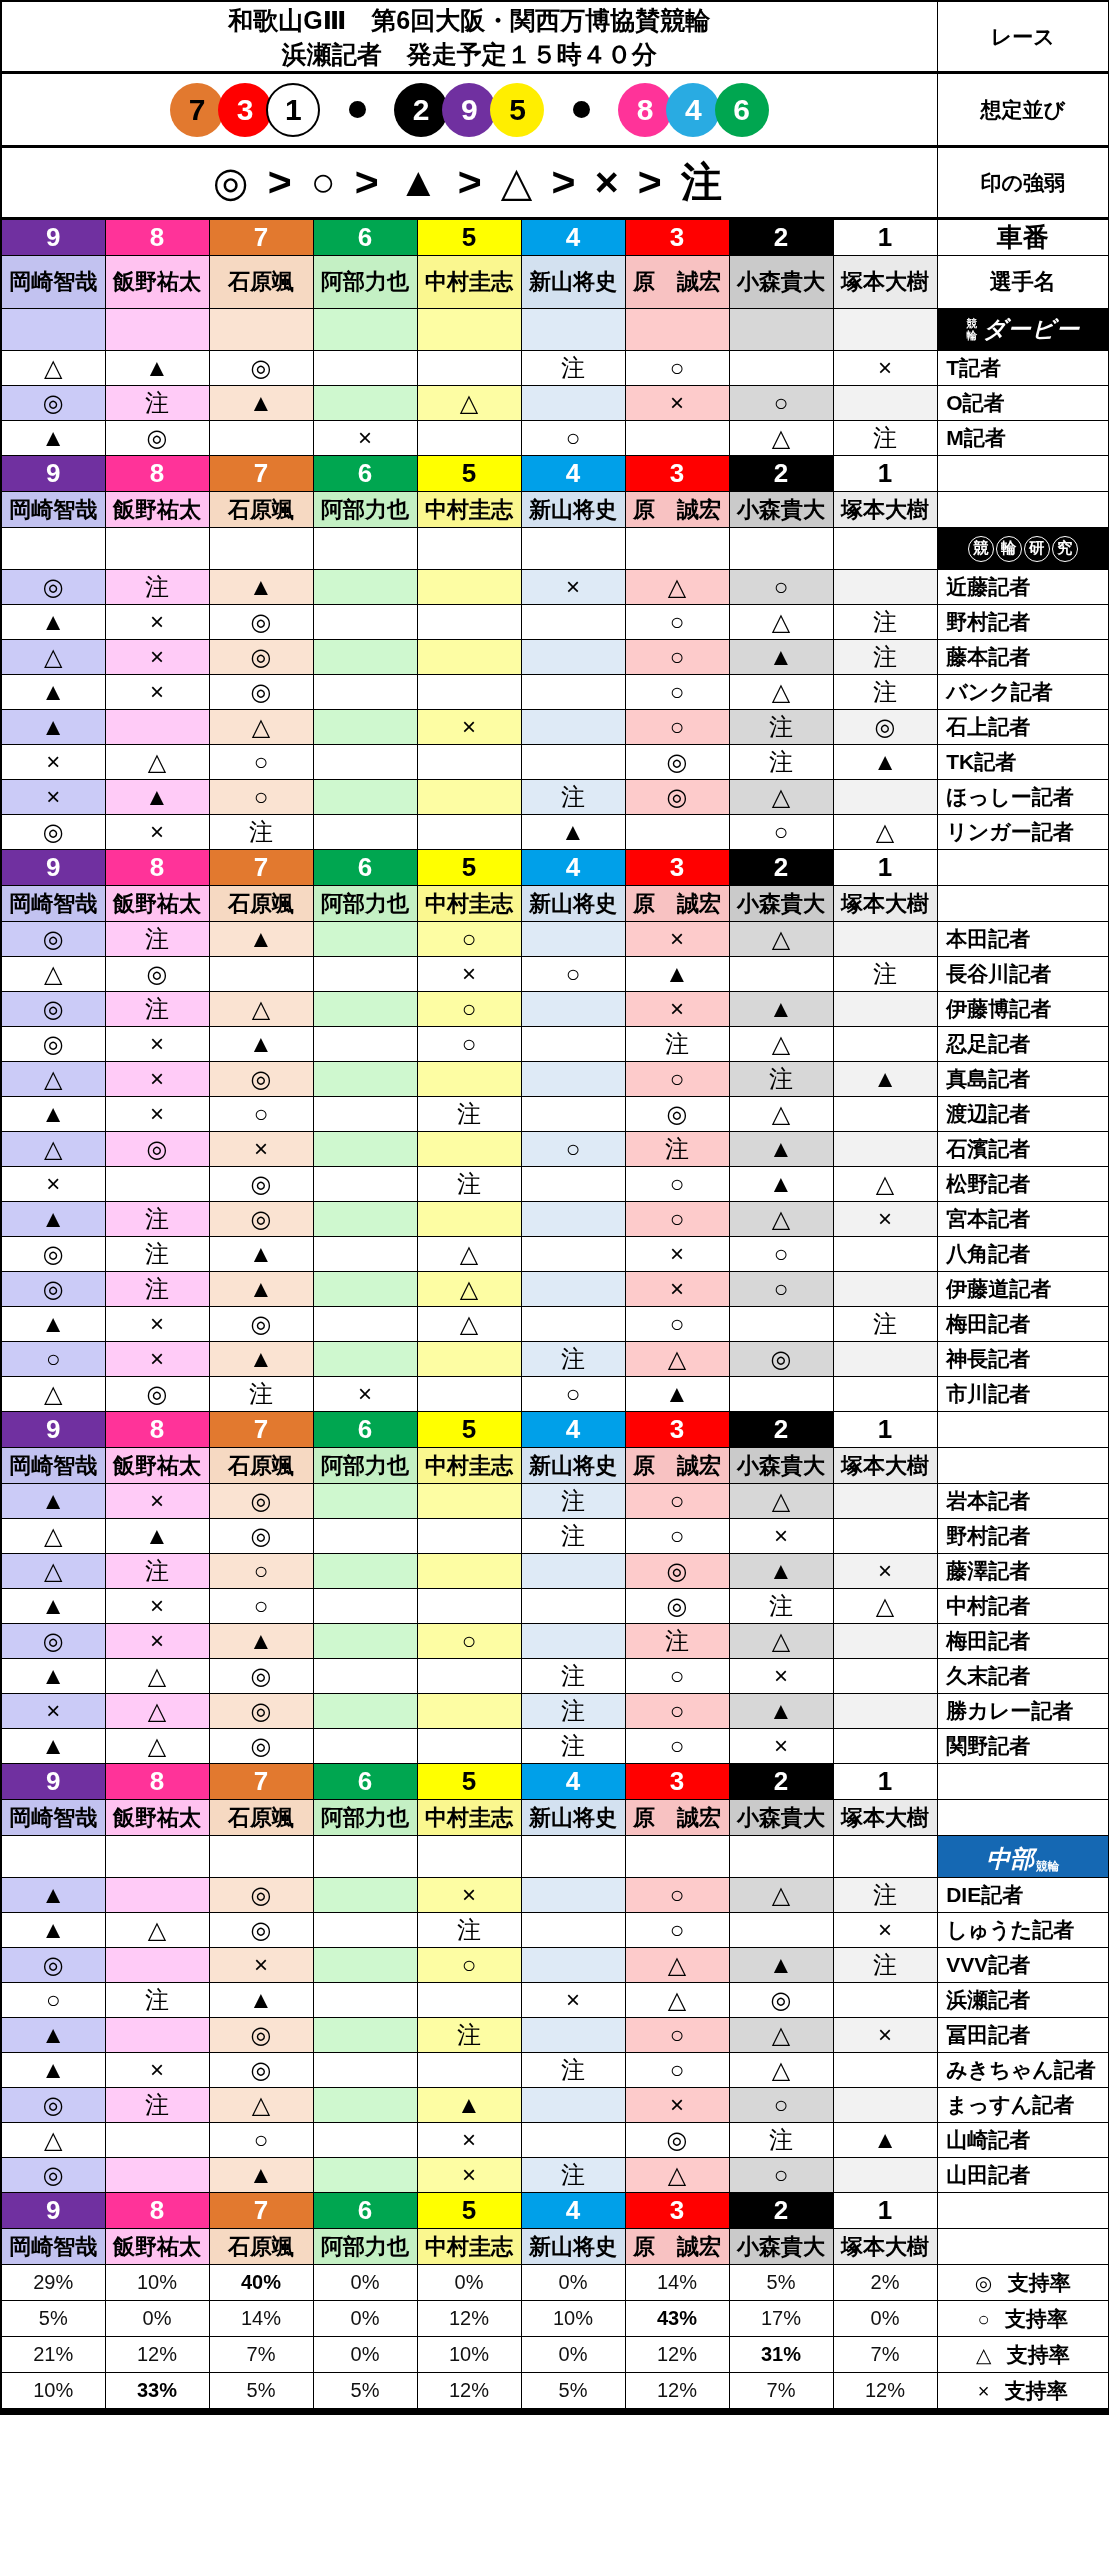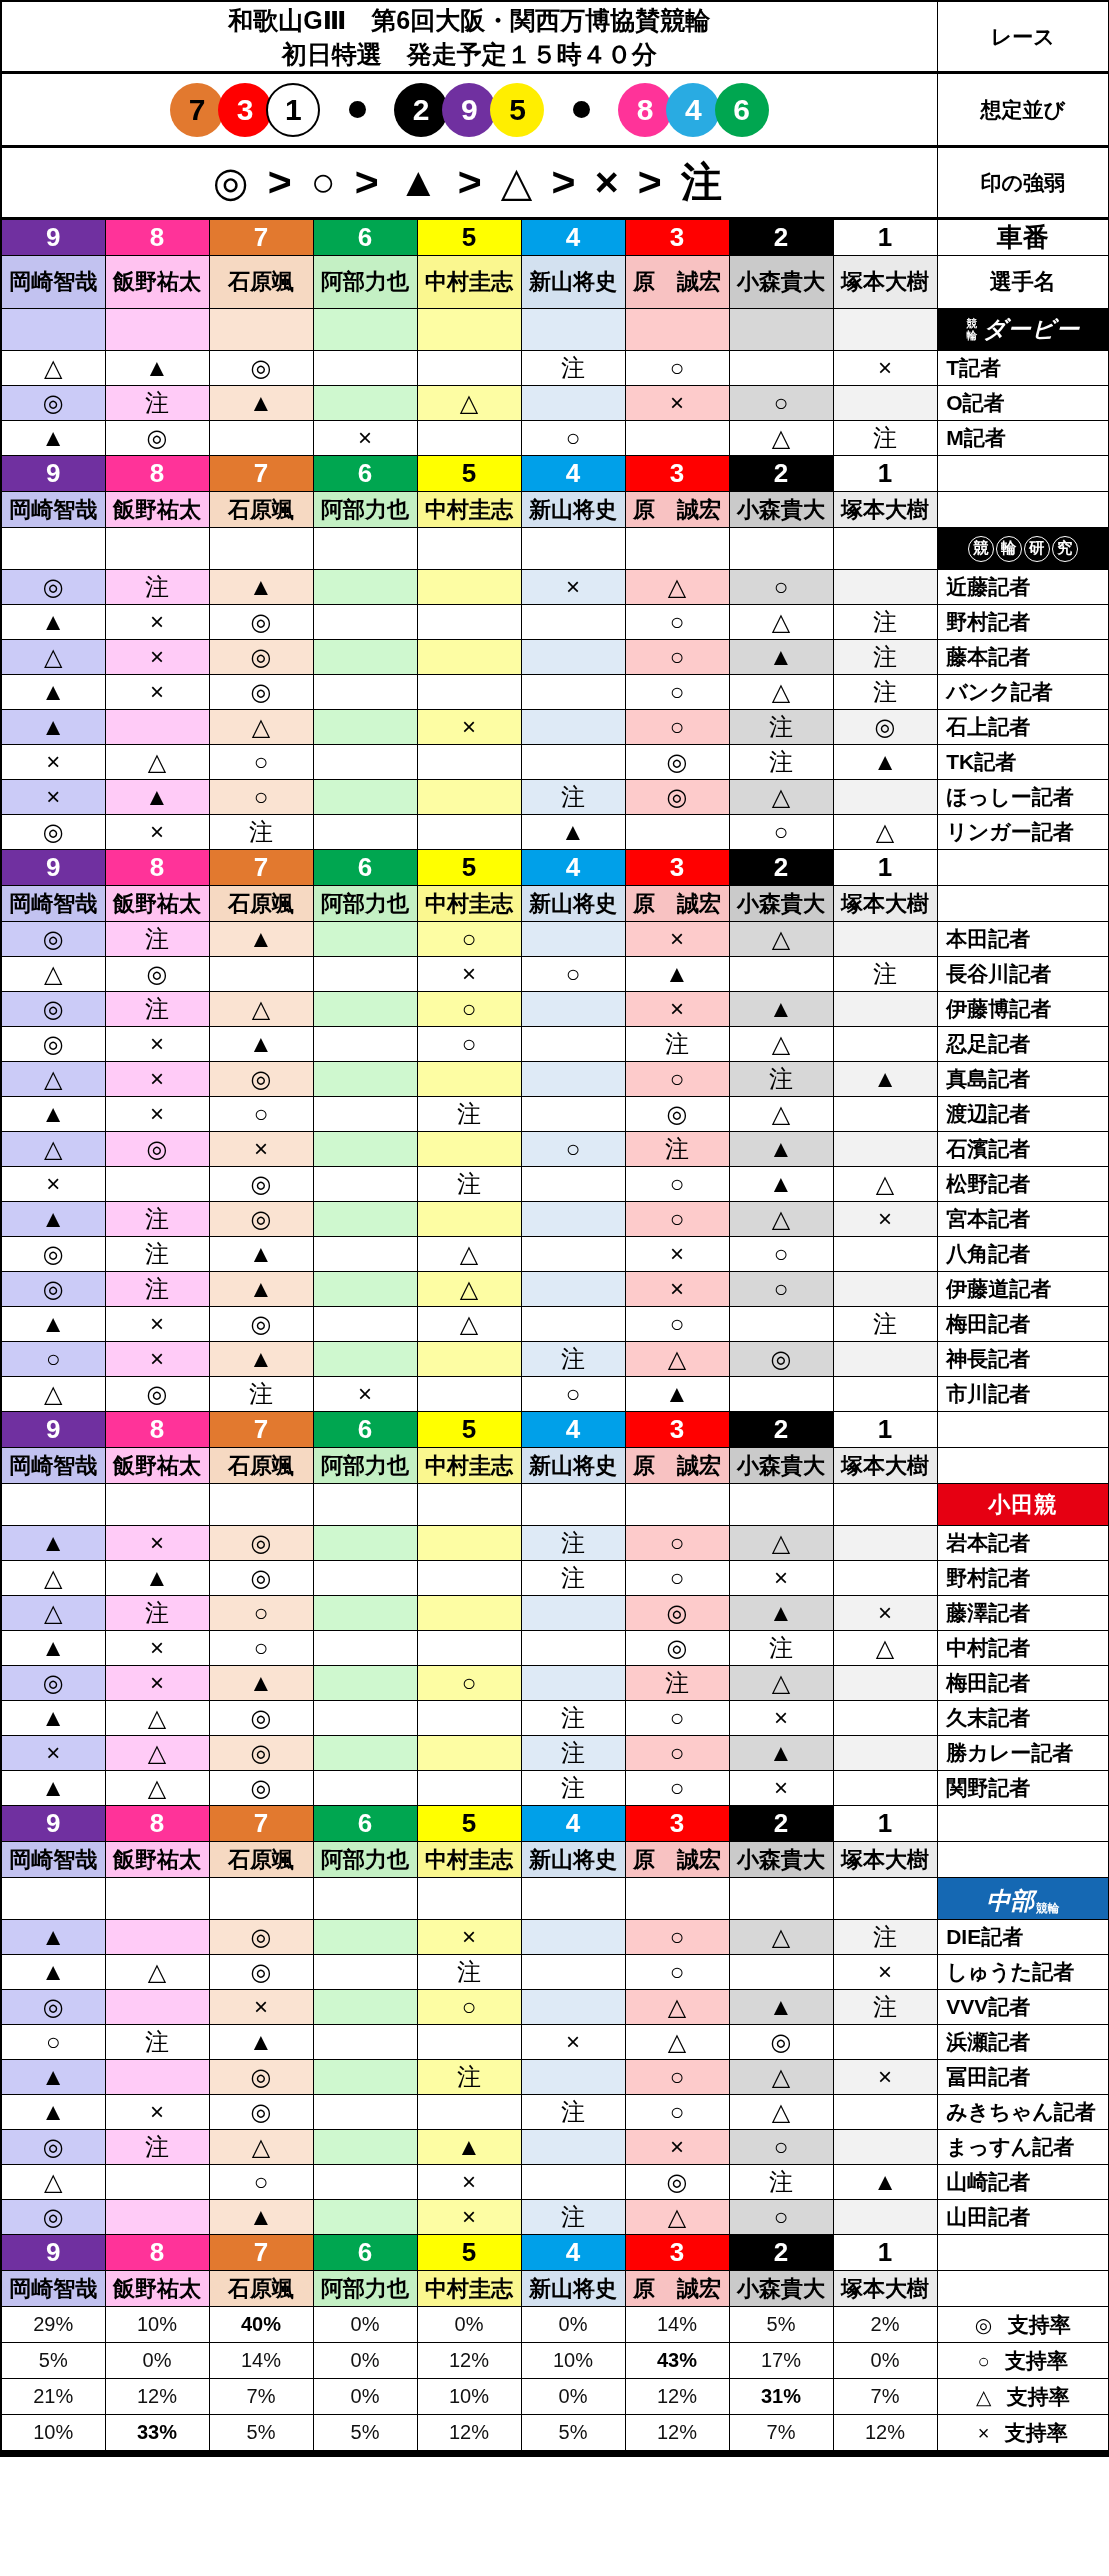--- a/index.html
+++ b/index.html
@@ -71,21 +71,21 @@
       <col style="width:104px">
     <col style="width:104px">
       <col style="width:104px">
       <col style="width:104px">
     <col style="width:172px">
   </colgroup>
   <tbody id="sheet-body">
     <tr class="row-title">
       <td colspan="9" class="title-cell">
         <div>和歌山GⅢ　第6回大阪・関西万博協賛競輪</div>
-        <div>初日特選　発走予定１５時４０分</div>
+        <div>浜瀬記者　発走予定１５時４０分</div>
       </td>
       <td class="side-label">レース</td>
     </tr>
     <tr class="row-lineup">
       <td colspan="9">
         <div class="lineup-wrap">
             <span class="lineup-circle" style="background: rgb(226, 121, 47); color: rgb(0, 0, 0);">7</span>
             <span class="lineup-circle" style="background: rgb(255, 0, 0); color: rgb(255, 255, 255);">3</span>
             <span class="lineup-circle outlined" style="background: rgb(255, 255, 255); color: rgb(0, 0, 0);">1</span>
             <span class="lineup-dot"></span>
@@ -529,36 +529,20 @@
         <td class="name-cell" style="background: rgb(255, 194, 240);">飯野祐太</td>
         <td class="name-cell" style="background: rgb(246, 217, 194);">石原颯</td>
         <td class="name-cell" style="background: rgb(196, 240, 196);">阿部力也</td>
         <td class="name-cell" style="background: rgb(250, 247, 143);">中村圭志</td>
         <td class="name-cell" style="background: rgb(211, 225, 240);">新山将史</td>
         <td class="name-cell" style="background: rgb(248, 194, 194);">原　誠宏</td>
         <td class="name-cell" style="background: rgb(202, 202, 202);">小森貴大</td>
         <td class="name-cell" style="background: rgb(234, 234, 234);">塚本大樹</td>
         <td class="side-label"></td>
       </tr>
-      <tr class="row-logo">
-        <td class="logo-row-cell"></td>
-        <td class="logo-row-cell"></td>
-        <td class="logo-row-cell"></td>
-        <td class="logo-row-cell"></td>
-        <td class="logo-row-cell"></td>
-        <td class="logo-row-cell"></td>
-        <td class="logo-row-cell"></td>
-        <td class="logo-row-cell"></td>
-        <td class="logo-row-cell"></td>
-        <td class="logo-cell">
-          <div class="logo logo-odakei">
-            <span class="odakei-main">小田競</span>
-          </div>
-        </td>
-      </tr>
       <tr class="row-data">
         <td class="mark-cell" style="background: rgb(203, 203, 247);">▲</td>
         <td class="mark-cell" style="background: rgb(255, 203, 247);">×</td>
         <td class="mark-cell" style="background: rgb(250, 227, 210);">◎</td>
         <td class="mark-cell" style="background: rgb(207, 248, 207);"></td>
         <td class="mark-cell" style="background: rgb(253, 253, 163);"></td>
         <td class="mark-cell" style="background: rgb(222, 234, 246);">注</td>
         <td class="mark-cell" style="background: rgb(253, 203, 203);">○</td>
         <td class="mark-cell" style="background: rgb(215, 215, 215);">△</td>
         <td class="mark-cell" style="background: rgb(242, 242, 242);"></td>

